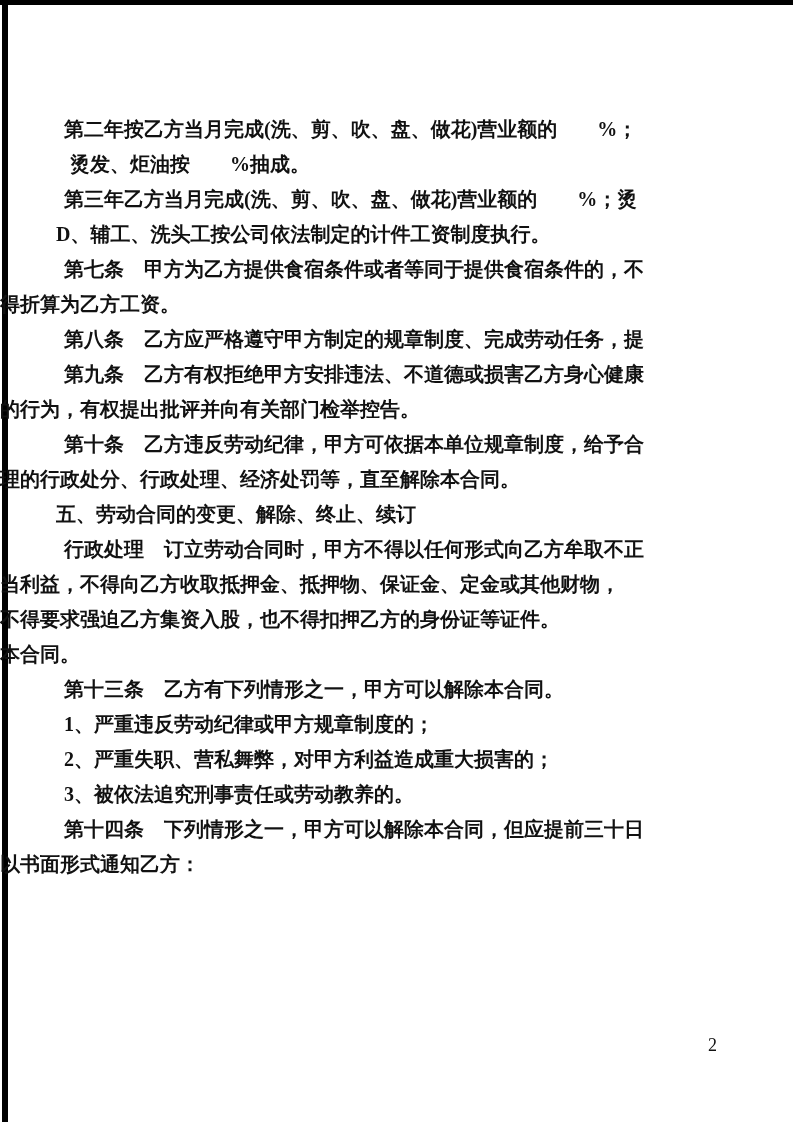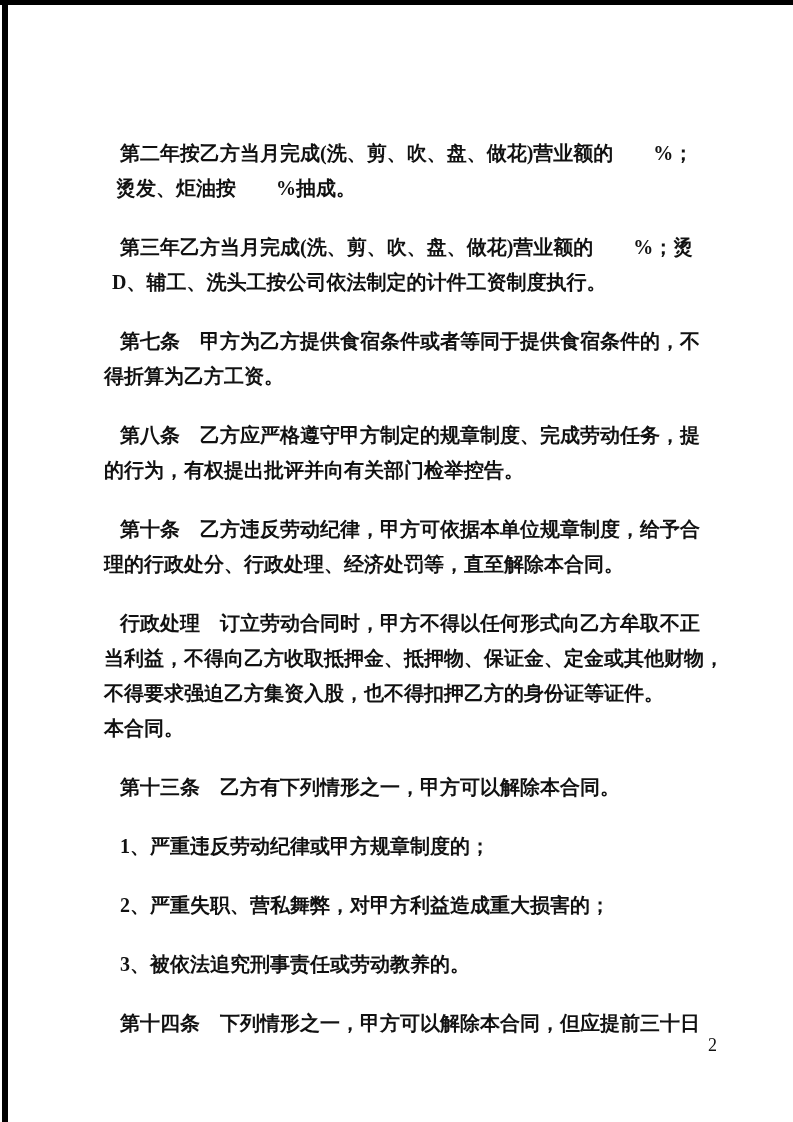--- a/index.html
+++ b/index.html
@@ -35,24 +35,24 @@
     width: 793px;
   }
   .line {
     height: 35px;
     line-height: 35px;
     font-size: 20px;
     white-space: pre;
     letter-spacing: 0px;
     font-weight: bold;
   }
-  .l-para    { padding-left: 120px; margin-top: 24px; }
-  .l-cont    { padding-left: 104px; }
-  .l-cont2   { padding-left: 116px; }
-  .l-heading { padding-left: 112px; }
+  .l-para    { padding-left: 64px; }
+  .l-cont    { }
+  .l-cont2   { padding-left: 70px; }
+  .l-heading { padding-left: 56px; }
   .bold      { font-weight: bold; }
   .page-number {
     position: absolute;
     left: 708px;
     top: 1034px;
     font-size: 18px;
     line-height: 22px;
     color: #111111;
   }
 </style>
@@ -64,28 +64,31 @@
   <div class="edge-left"></div>
 
   <div class="text-block" id="text-block">
       <div class="line l-para bold">第二年按乙方当月完成(洗、剪、吹、盘、做花)营业额的　　%；</div>
       <div class="line l-cont2 bold">烫发、炬油按　　%抽成。</div>
       <div class="line l-para bold">第三年乙方当月完成(洗、剪、吹、盘、做花)营业额的　　%；烫</div>
       <div class="line l-heading bold">D、辅工、洗头工按公司依法制定的计件工资制度执行。</div>
       <div class="line l-para">第七条　甲方为乙方提供食宿条件或者等同于提供食宿条件的，不</div>
       <div class="line l-cont">得折算为乙方工资。</div>
       <div class="line l-para">第八条　乙方应严格遵守甲方制定的规章制度、完成劳动任务，提</div>
+      <div class="line l-para">第九条　乙方有权拒绝甲方安排违法、不道德或损害乙方身心健康</div>
       <div class="line l-cont">的行为，有权提出批评并向有关部门检举控告。</div>
       <div class="line l-para">第十条　乙方违反劳动纪律，甲方可依据本单位规章制度，给予合</div>
       <div class="line l-cont">理的行政处分、行政处理、经济处罚等，直至解除本合同。</div>
+      <div class="line l-heading bold">五、劳动合同的变更、解除、终止、续订</div>
       <div class="line l-para">行政处理　订立劳动合同时，甲方不得以任何形式向乙方牟取不正</div>
       <div class="line l-cont">当利益，不得向乙方收取抵押金、抵押物、保证金、定金或其他财物，</div>
       <div class="line l-cont">不得要求强迫乙方集资入股，也不得扣押乙方的身份证等证件。</div>
       <div class="line l-cont">本合同。</div>
       <div class="line l-para">第十三条　乙方有下列情形之一，甲方可以解除本合同。</div>
       <div class="line l-para">1、严重违反劳动纪律或甲方规章制度的；</div>
       <div class="line l-para">2、严重失职、营私舞弊，对甲方利益造成重大损害的；</div>
       <div class="line l-para">3、被依法追究刑事责任或劳动教养的。</div>
       <div class="line l-para">第十四条　下列情形之一，甲方可以解除本合同，但应提前三十日</div>
+      <div class="line l-cont">以书面形式通知乙方：</div>
     </div>
 
   <div class="page-number">2</div>
 </div>
 
 </body></html>

